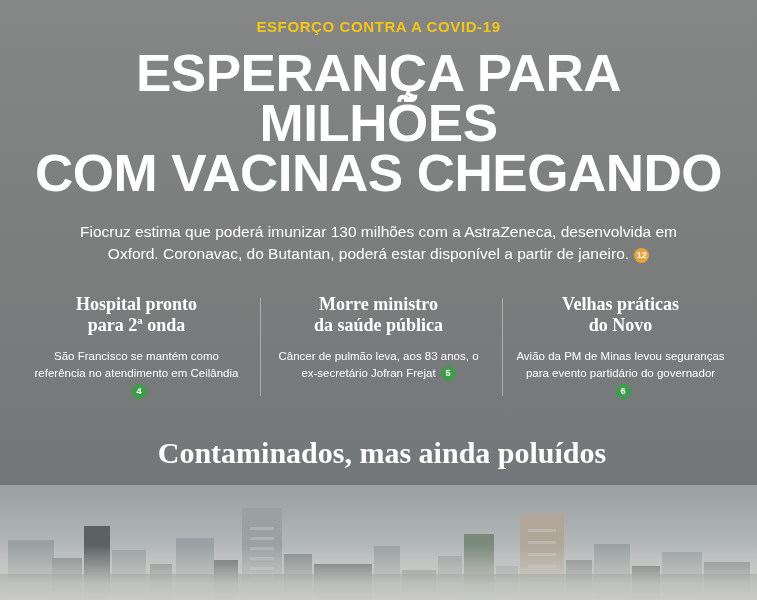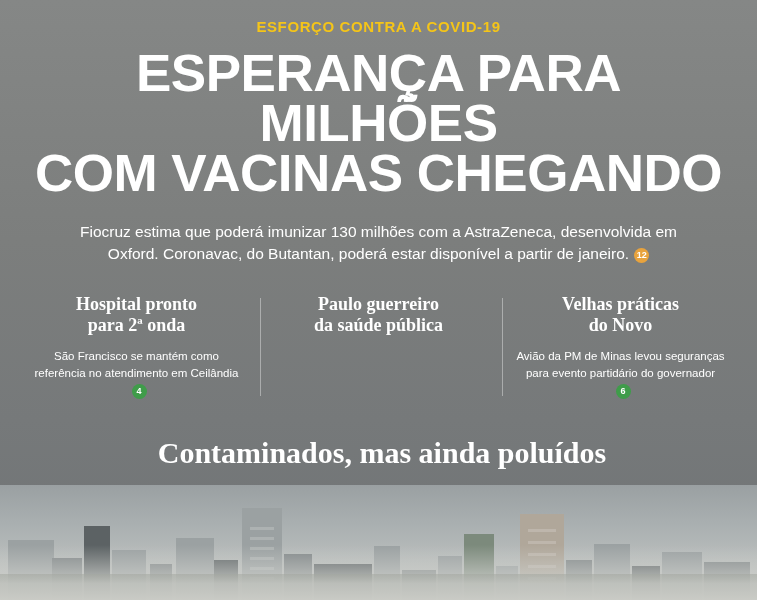--- a/index.html
+++ b/index.html
@@ -192,23 +192,24 @@
     <div class="col">
       <h3>
         <span>Hospital pronto</span><br>
         <span>para 2ª onda</span>
       </h3>
       <p><span>São Francisco se mantém como referência no atendimento em Ceilândia</span><span class="pagebadge green">4</span></p>
     </div>
 
     <div class="col">
       <h3>
-        <span>Paulo guerreiro</span><br>
+        <span>Morre ministro</span><br>
         <span>da saúde pública</span>
       </h3>
+      <p><span>Câncer de pulmão leva, aos 83 anos, o ex-secretário Jofran Frejat</span><span class="pagebadge green">5</span></p>
     </div>
 
 
     <div class="col">
       <h3>
         <span>Velhas práticas</span><br>
         <span>do Novo</span>
       </h3>
       <p><span>Avião da PM de Minas levou seguranças para evento partidário do governador</span><span class="pagebadge green">6</span></p>
     </div>

